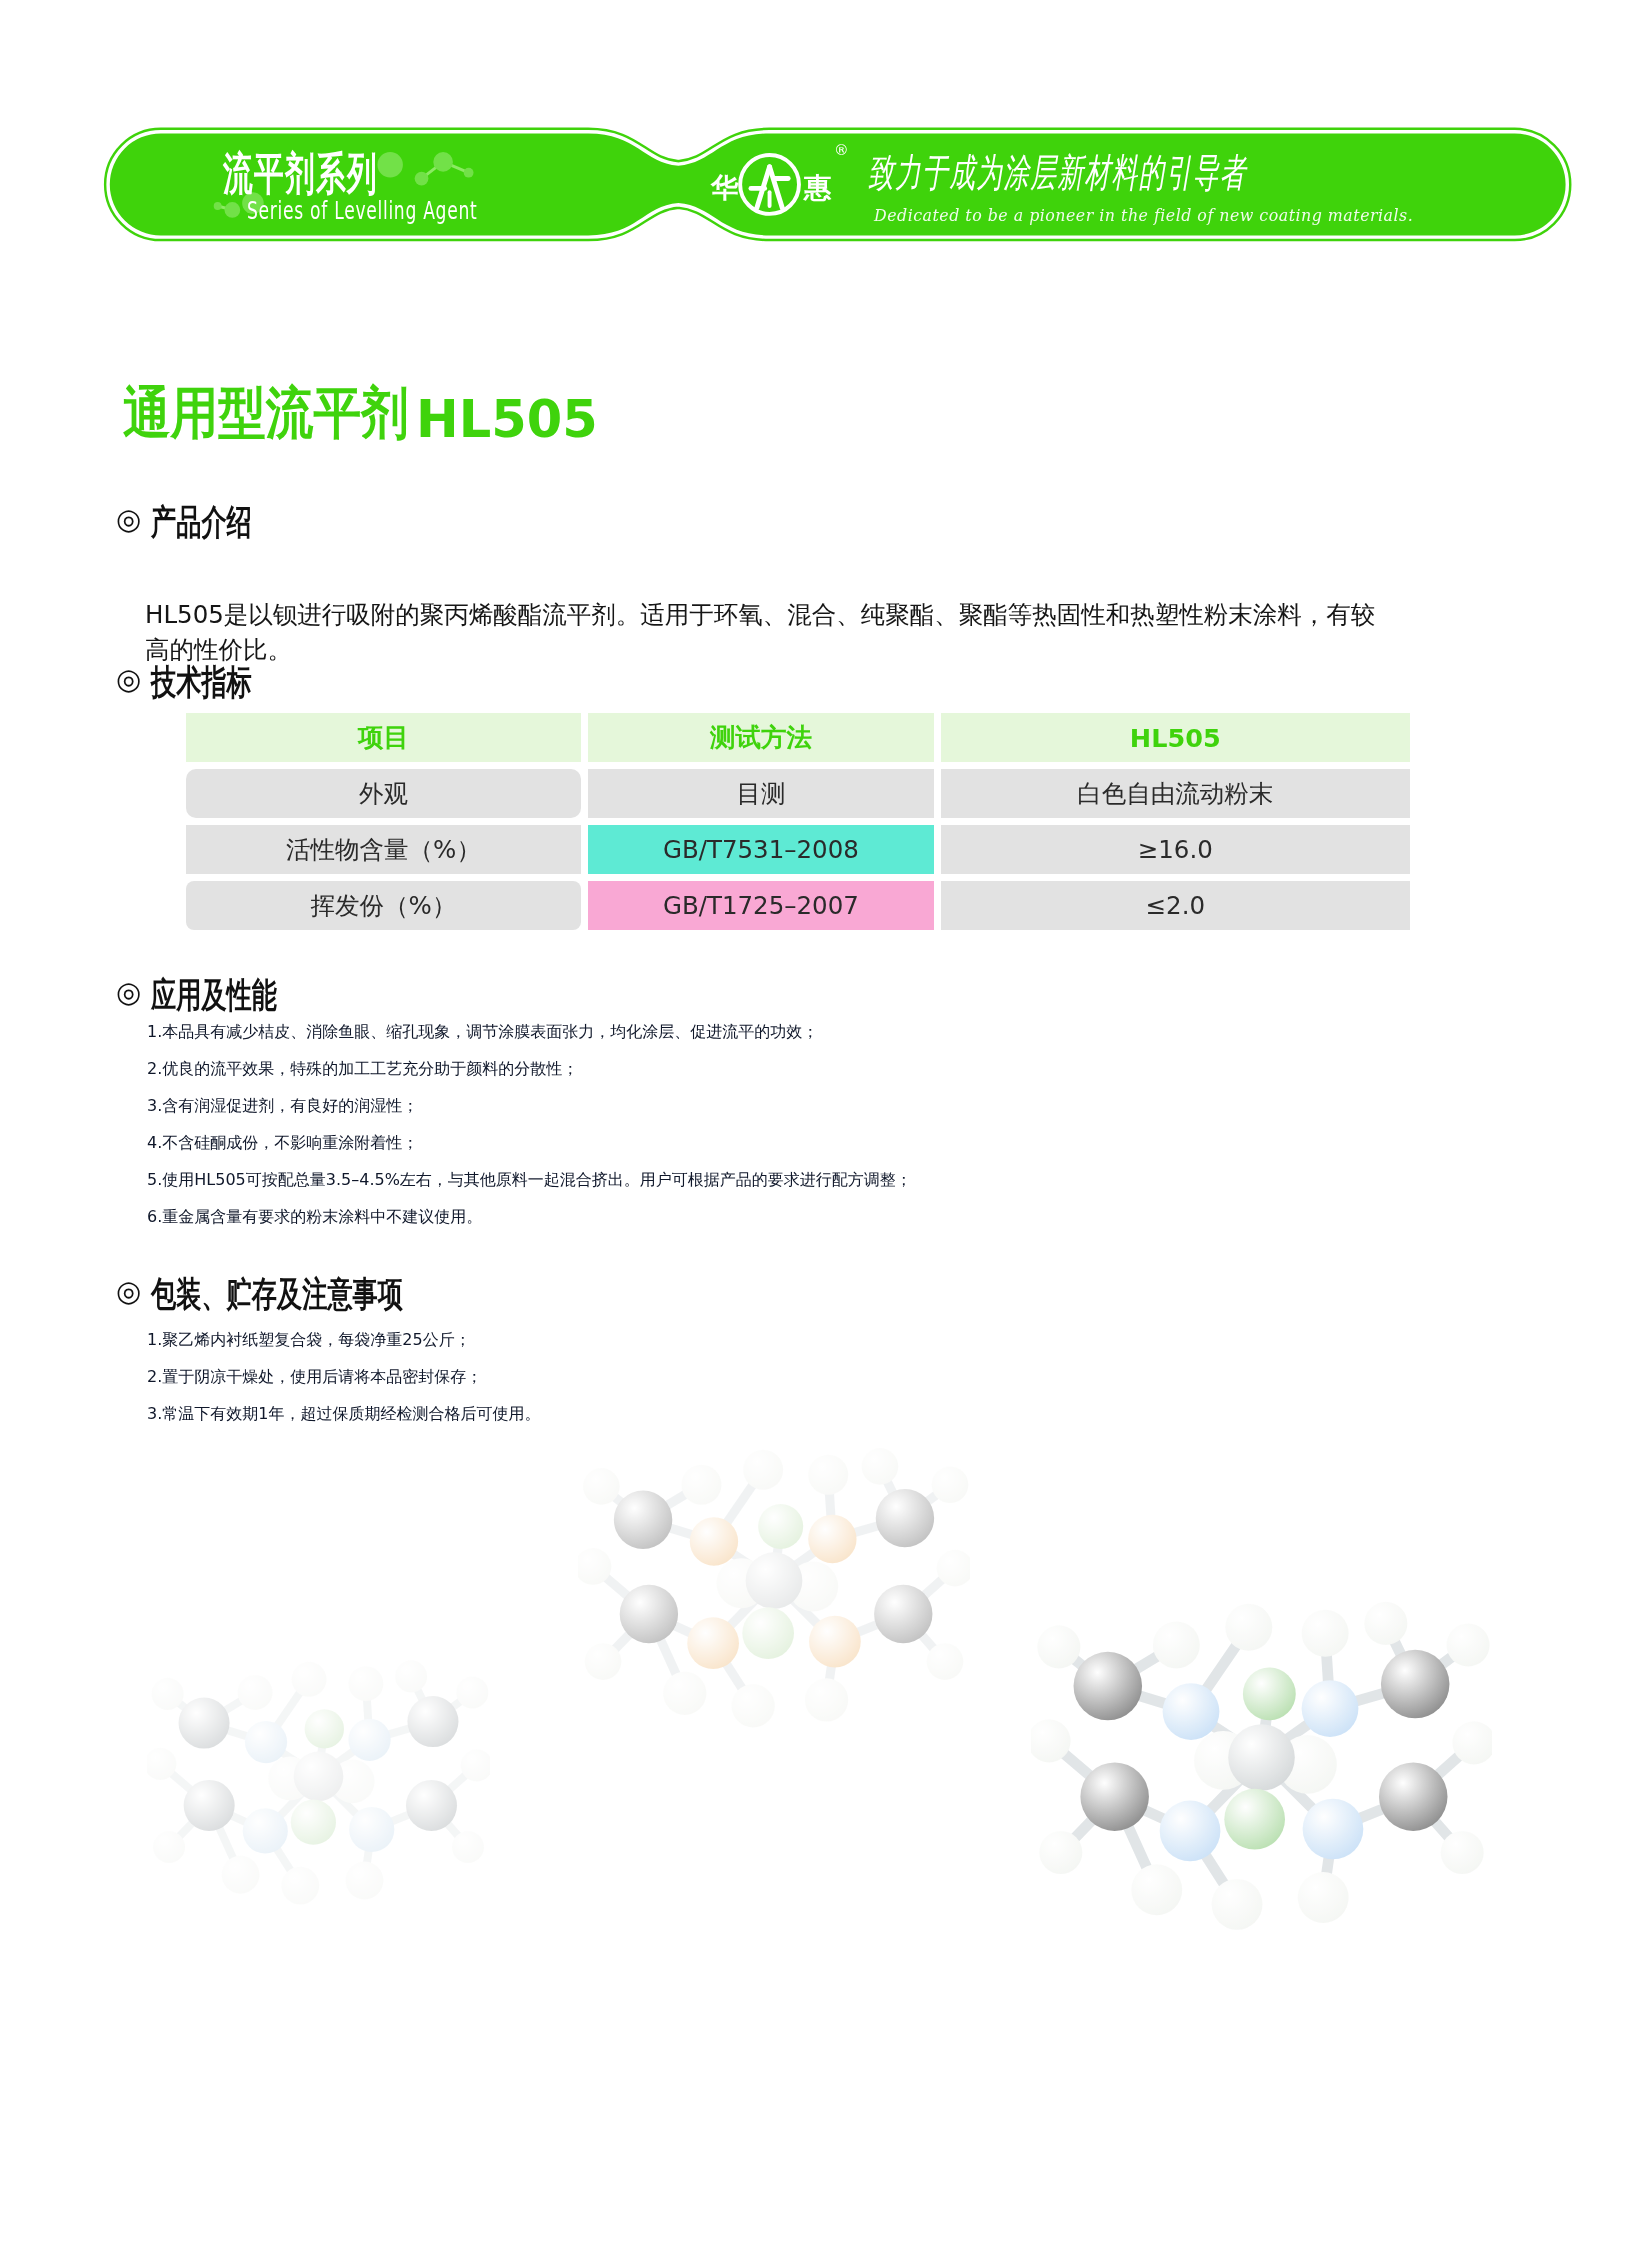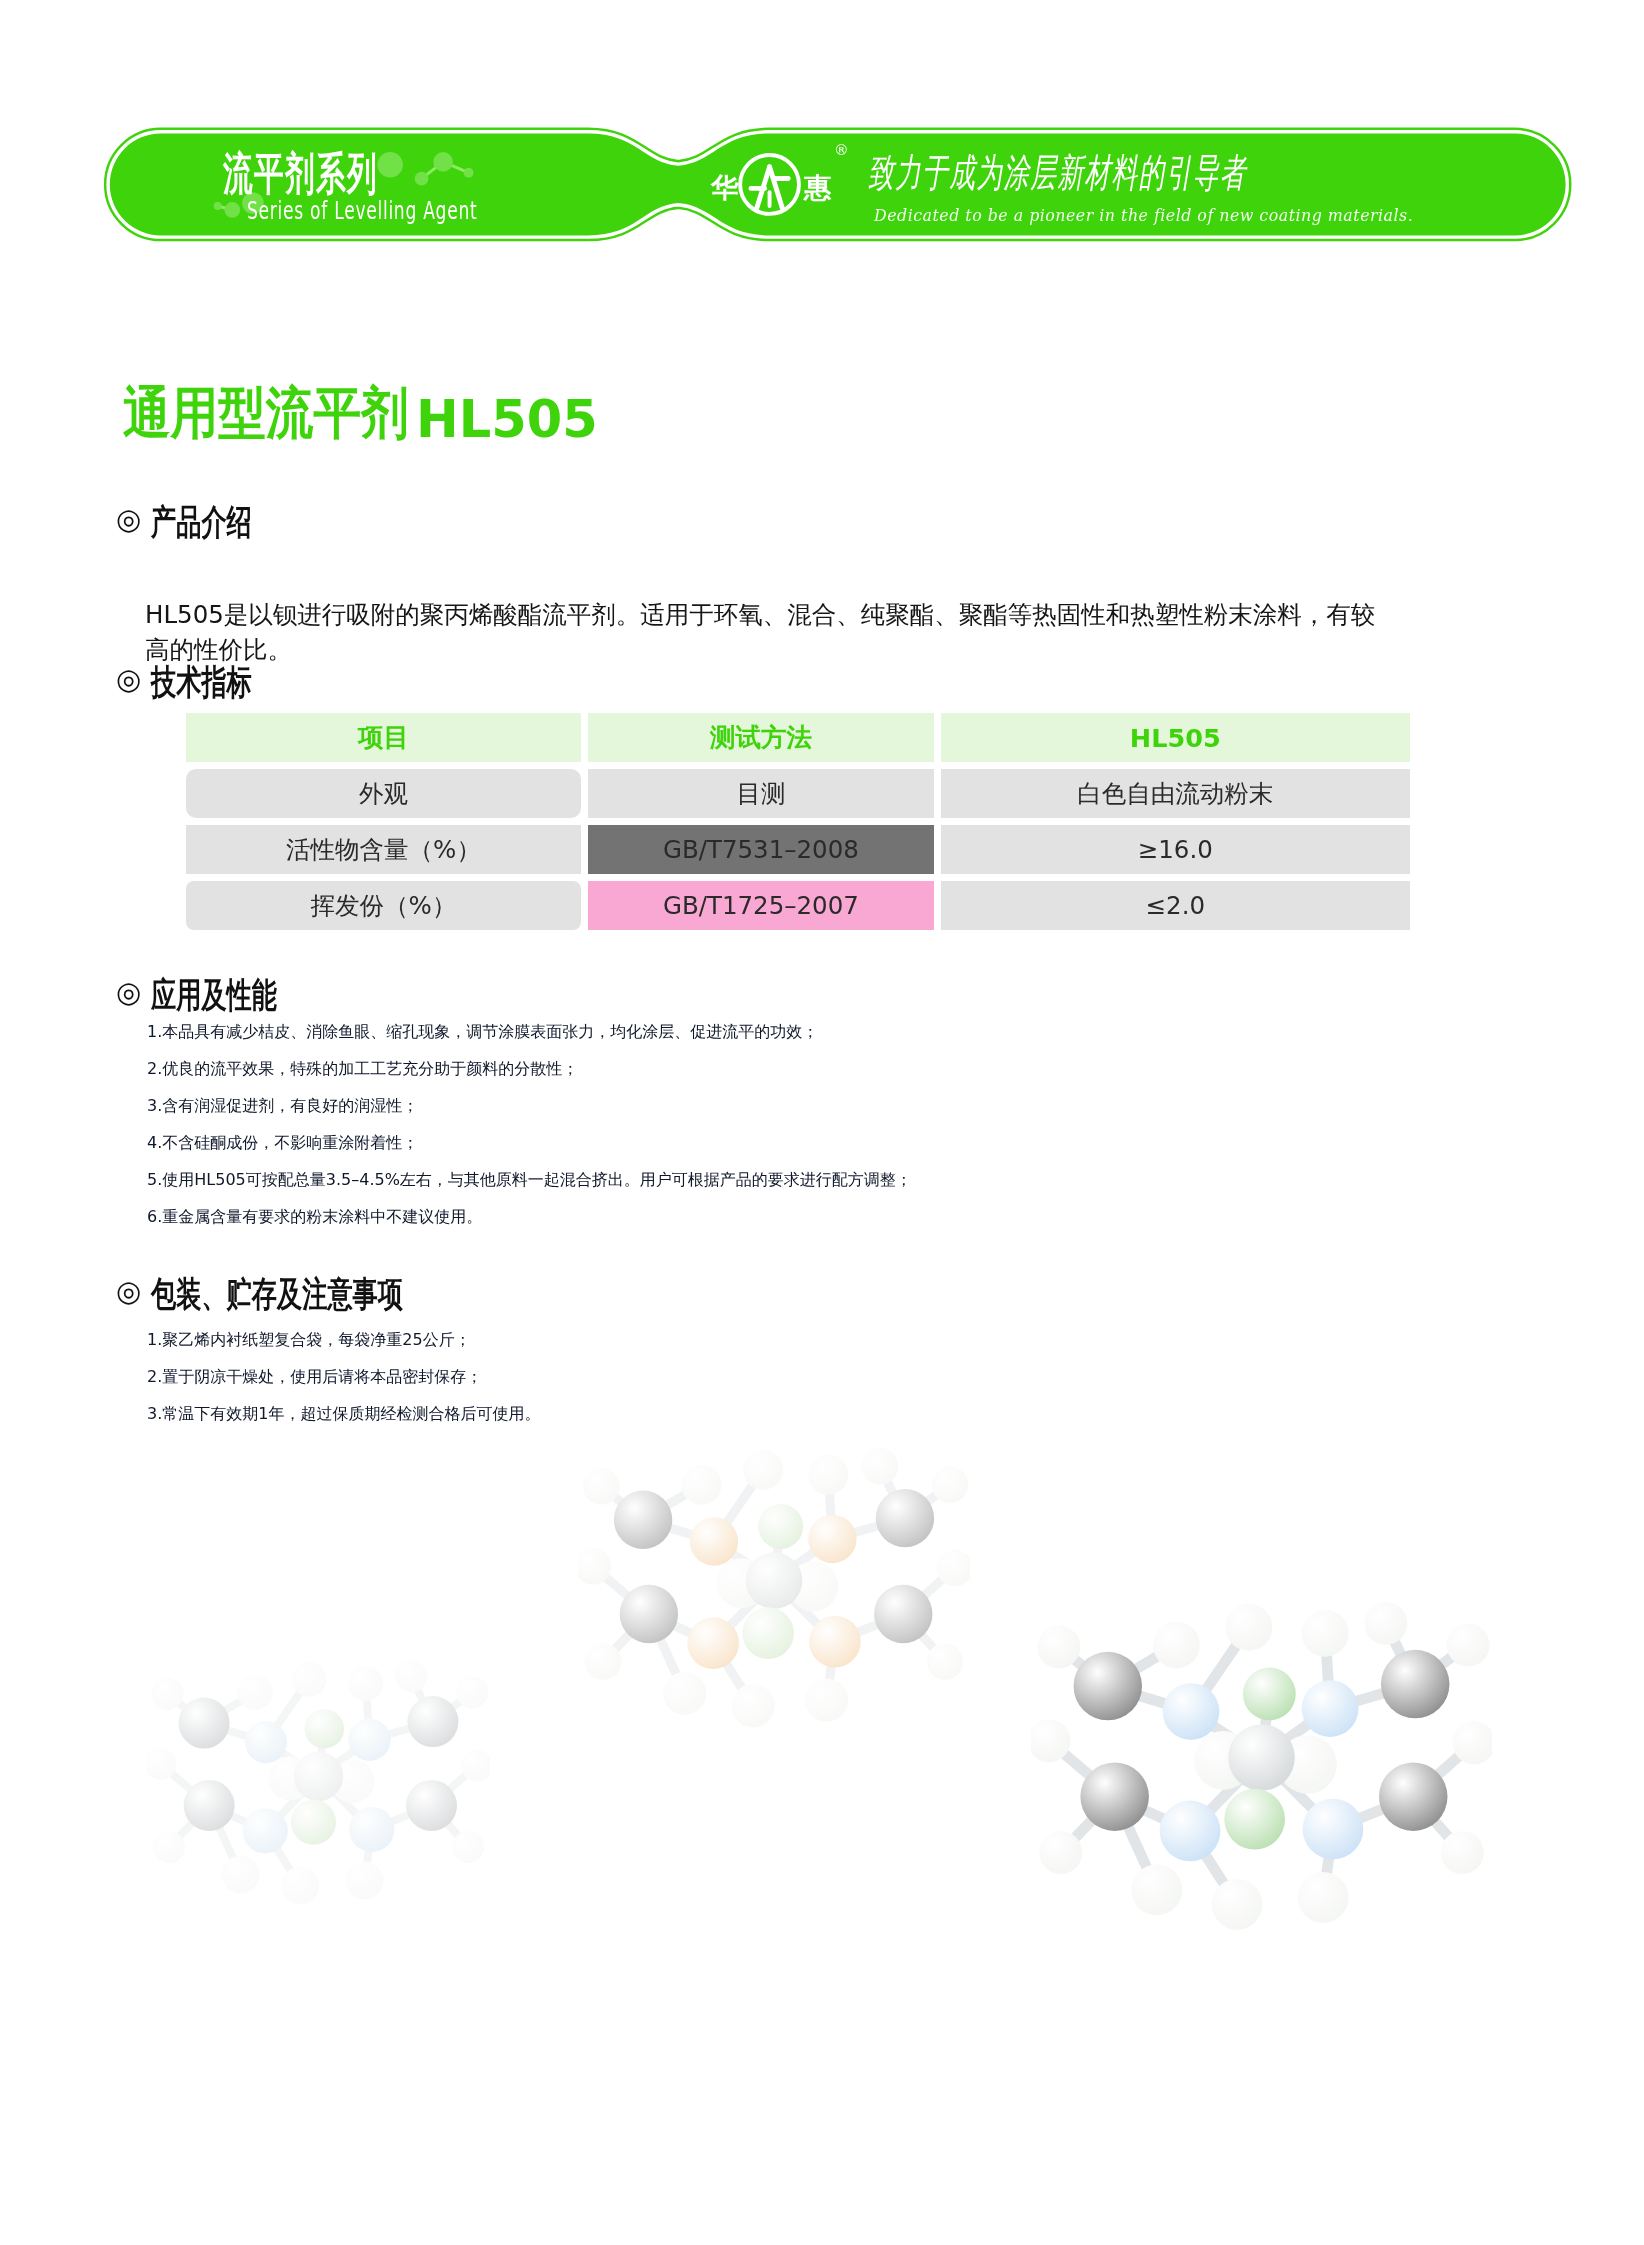--- a/index.html
+++ b/index.html
@@ -121,21 +121,21 @@
     <span class="sec-title">技术指标</span>
   </div>
   <div class="abs spec-table" id="specTable">
       <div class="th" style="background: rgb(229, 247, 218); color: rgb(63, 211, 12);">项目</div>
       <div class="th" style="background: rgb(229, 247, 218); color: rgb(63, 211, 12);">测试方法</div>
       <div class="th" style="background: rgb(229, 247, 218); color: rgb(63, 211, 12);">HL505</div>
       <div class="td" style="background: rgb(226, 226, 226); border-radius: 10px;">外观</div>
       <div class="td" style="background: rgb(226, 226, 226);">目测</div>
       <div class="td" style="background: rgb(226, 226, 226); text-align: center;">白色自由流动粉末</div>
       <div class="td" style="background: rgb(226, 226, 226);">活性物含量（%）</div>
-      <div class="td" style="background: #737373;">GB/T7531–2008</div>
+      <div class="td" style="background: #5eead4;">GB/T7531–2008</div>
       <div class="td" style="background: rgb(226, 226, 226);">≥16.0</div>
       <div class="td" style="background: rgb(226, 226, 226); border-radius: 8px;">挥发份（%）</div>
       <div class="td" style="background: #f9a8d4;">GB/T1725–2007</div>
       <div class="td" style="background: rgb(226, 226, 226);">≤2.0</div>
     </div>
 
   <div class="abs sec-head" style="left:116px; top:972px;">
     <span class="sec-bullet">◎</span>
     <span class="sec-title">应用及性能</span>
   </div>

